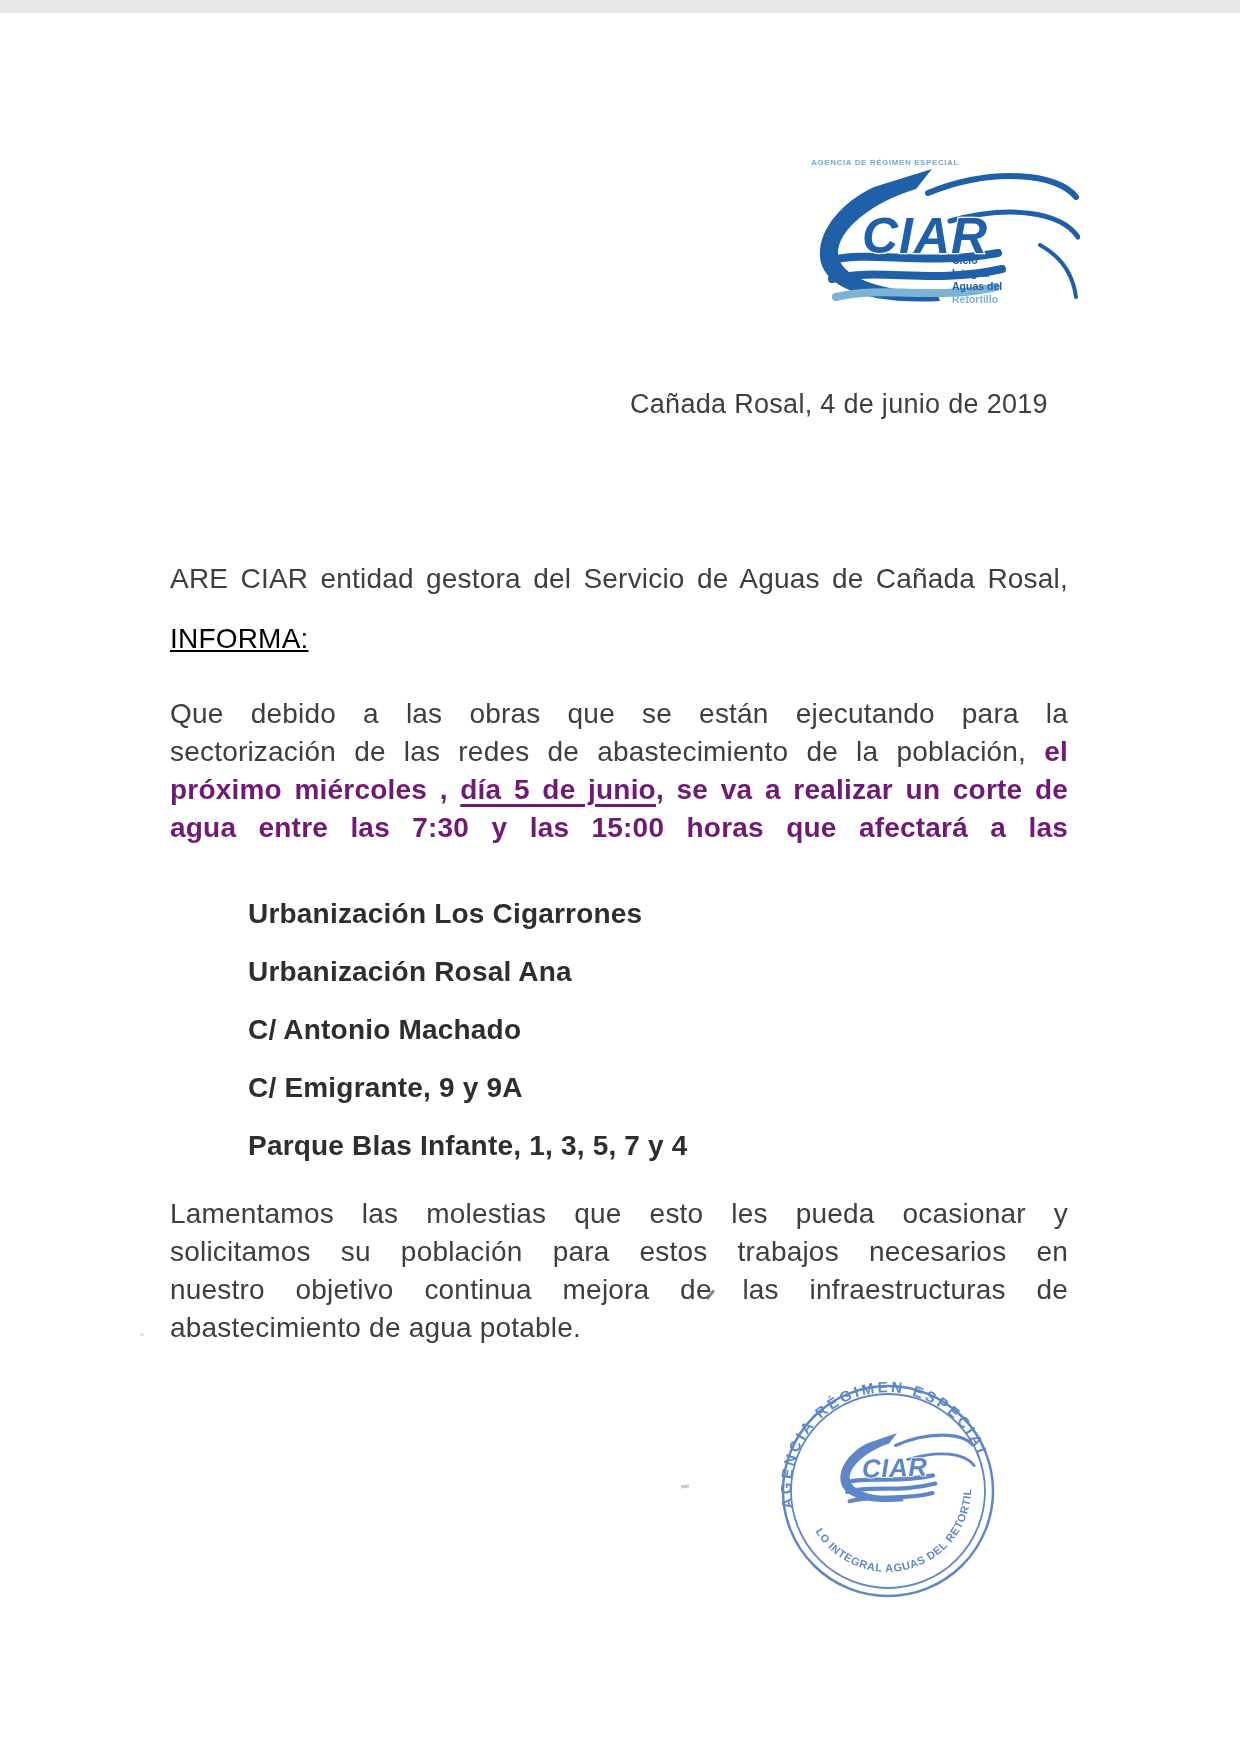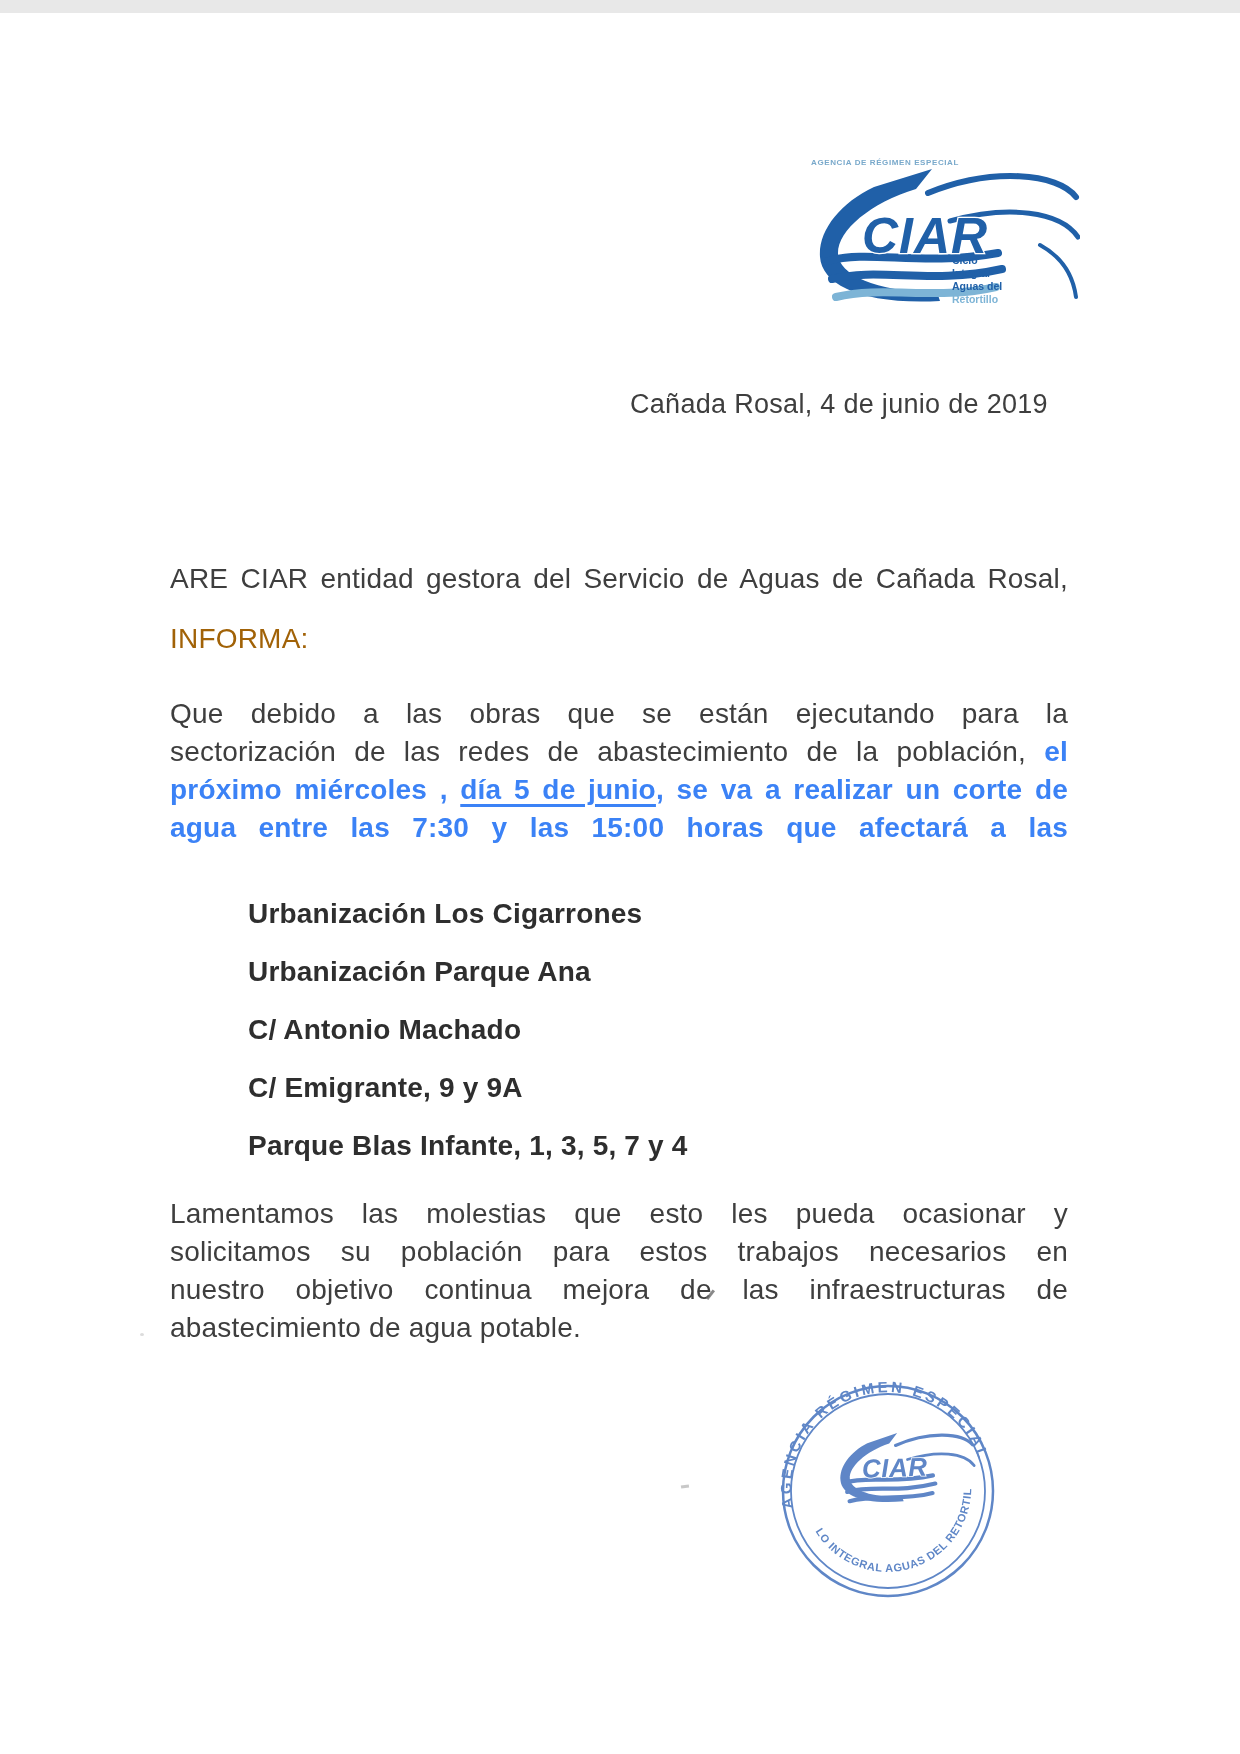--- a/index.html
+++ b/index.html
@@ -15,36 +15,36 @@
   
   .jline{
     text-align:justify;
     text-align-last:justify;
     font-size:28px;
     line-height:38px;
     color:#3e3e3e;
     letter-spacing:.2px;
   }
   .jline.nostretch{text-align-last:left;}
-  .jline .b{font-weight:700;color:#3b82f6;}
+  .jline .b{font-weight:700;color:#701a75;}
   .jline .u{
     text-decoration:underline;
     text-decoration-thickness:3px;
     text-underline-offset:5px;
   }
   
   .logo-wrap{position:absolute;left:740px;top:136px;width:340px;height:162px;}
   .dateline{
     position:absolute;left:630px;top:374px;
     font-size:27px;line-height:34px;color:#3e3e3e;letter-spacing:.3px;
   }
   .intro-line1{position:absolute;left:170px;top:547px;width:898px;}
   .informa{
     position:absolute;left:170px;top:607px;
-    font-size:28px;line-height:38px;color:#a16207;letter-spacing:.2px;
+    font-size:28px;line-height:38px;color:#000000;letter-spacing:.2px;text-decoration:underline;
   }
   .body-para{position:absolute;left:170px;top:682px;width:898px;}
   .zones{position:absolute;left:248px;top:886px;}
   .zone-item{
     font-size:28px;line-height:30px;font-weight:700;color:#2e2e2e;
     margin-bottom:28px;letter-spacing:.2px;
   }
   .closing-para{position:absolute;left:170px;top:1182px;width:898px;}
   .seal-wrap{position:absolute;left:773px;top:1363px;width:230px;height:230px;}
   
@@ -105,21 +105,21 @@
 
   <div class="body-para" id="body-lines">
       <div class="jline"><span>Que debido a las obras que se están ejecutando para la</span></div>
       <div class="jline"><span>sectorización de las redes de abastecimiento de la población, </span><span class="b">el</span></div>
       <div class="jline"><span class="b">próximo miércoles , </span><span class="b u">día 5 de junio</span><span class="b">, se va a realizar un corte de</span></div>
       <div class="jline"><span class="b">agua entre las 7:30 y las 15:00 horas que afectará a las</span></div>
     </div>
 
   <div class="zones" id="zones-list">
       <div class="zone-item">Urbanización Los Cigarrones</div>
-      <div class="zone-item">Urbanización Parque Ana</div>
+      <div class="zone-item">Urbanización Rosal Ana</div>
       <div class="zone-item">C/ Antonio Machado</div>
       <div class="zone-item">C/ Emigrante, 9 y 9A</div>
       <div class="zone-item">Parque Blas Infante, 1, 3, 5, 7 y 4</div>
     </div>
 
   <div class="closing-para" id="closing-lines">
       <div class="jline"><span>Lamentamos las molestias que esto les pueda ocasionar y</span></div>
       <div class="jline"><span>solicitamos su población para estos trabajos necesarios en</span></div>
       <div class="jline"><span>nuestro objetivo continua mejora de las infraestructuras de</span></div>
       <div class="jline nostretch"><span>abastecimiento de agua potable.</span></div>

